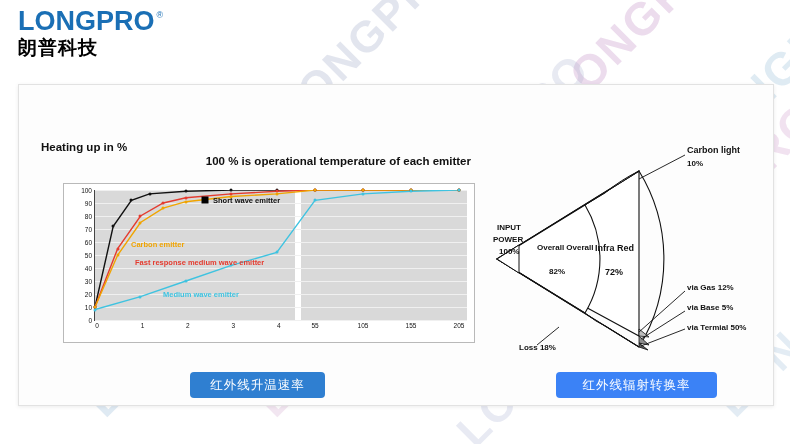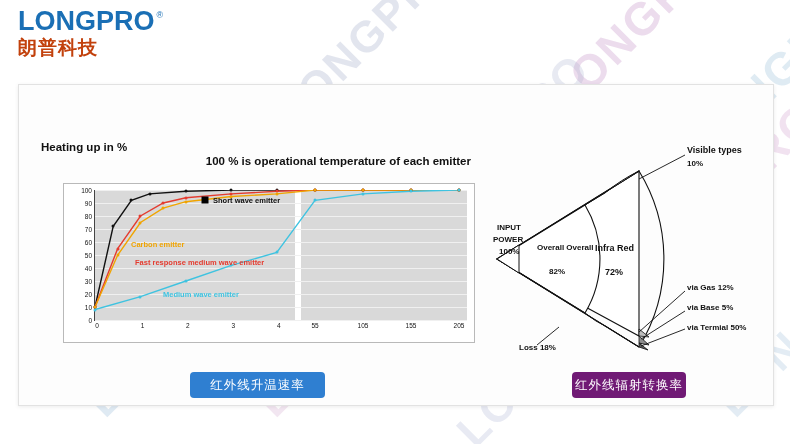--- a/index.html
+++ b/index.html
@@ -9,21 +9,21 @@
   .wm-layer{position:absolute;inset:0;overflow:hidden;pointer-events:none;z-index:5;}
   .wm{position:absolute;font-family:"Liberation Sans",sans-serif;font-weight:bold;letter-spacing:2px;
       transform:rotate(-45deg);transform-origin:center center;white-space:nowrap;}
 
   
   .logo{position:absolute;left:18px;top:8px;z-index:20;}
   .logo-top{display:flex;align-items:flex-start;}
   .logo-word{font-family:"Liberation Sans",sans-serif;font-weight:bold;font-size:27px;letter-spacing:0px;
              color:#1a6fb5;line-height:1;}
   .logo-reg{font-size:9px;color:#1a6fb5;margin-left:2px;margin-top:2px;}
-  .logo-cn{margin-top:3px;font-size:19px;font-weight:bold;color:#c2410c;letter-spacing:1px;line-height:1;}
+  .logo-cn{margin-top:3px;font-size:19px;font-weight:bold;color:#000000;letter-spacing:1px;line-height:1;}
 
   
   .card{position:absolute;left:18px;top:84px;width:754px;height:320px;background:#fdfdfd;
         border:1px solid #e2e2e2;box-shadow:0 1px 4px rgba(0,0,0,.08);z-index:8;}
   .card-title{position:absolute;left:18px;top:14px;font-size:17px;color:#5b5b5b;}
 
   
   .left-block{position:absolute;left:22px;top:56px;width:430px;height:230px;}
   .hd1{font-size:11.5px;font-weight:bold;color:#111;}
   .hd2{font-size:11.5px;font-weight:bold;color:#111;margin-top:2px;text-align:right;}
@@ -44,21 +44,21 @@
 
   
   .right-block{position:absolute;left:470px;top:46px;width:270px;height:250px;}
   .fan-lbl{position:absolute;font-size:8px;font-weight:bold;color:#111;white-space:nowrap;line-height:1.25;}
   .fan-lbl.big{font-size:9px;}
 
   
   .pill{position:absolute;top:372px;height:26px;border-radius:4px;color:#fff;font-size:12.5px;
         display:flex;align-items:center;justify-content:center;letter-spacing:1px;z-index:12;}
   .pill-left{left:190px;width:135px;background:#2f7fd1;}
-  .pill-right{left:572px;width:114px;background:#701a75;}
+  .pill-right{left:556px;width:161px;background:#3b82f6;}
 </style>
 </head>
 <body>
 
 <div class="wm-layer" id="wmLayer">
     <div class="wm" style="left: 250px; top: 10px; font-size: 44px; color: rgba(160, 170, 200, 0.3);">LONGPRO</div>
     <div class="wm" style="left: 520px; top: -10px; font-size: 46px; color: rgba(196, 150, 200, 0.33);">LONGPRO</div>
     <div class="wm" style="left: 660px; top: 40px; font-size: 46px; color: rgba(150, 190, 215, 0.3);">LONGPRO</div>
     <div class="wm" style="left: 110px; top: 150px; font-size: 44px; color: rgba(210, 160, 200, 0.3);">LONGPRO</div>
     <div class="wm" style="left: 380px; top: 120px; font-size: 44px; color: rgba(165, 175, 205, 0.26);">LONGPRO</div>
@@ -206,21 +206,21 @@
     <div class="fan-lbl" style="left:8px;top:92px;">INPUT</div>
     <div class="fan-lbl" style="left:4px;top:104px;">POWER</div>
     <div class="fan-lbl" style="left:10px;top:116px;">100%</div>
 
     <div class="fan-lbl" style="left:48px;top:112px;">Overall Overall</div>
     <div class="fan-lbl" style="left:60px;top:136px;">82%</div>
 
     <div class="fan-lbl big" style="left:106px;top:112px;">Infra Red</div>
     <div class="fan-lbl big" style="left:116px;top:136px;">72%</div>
 
-    <div class="fan-lbl big" style="left:198px;top:14px;">Visible types</div>
+    <div class="fan-lbl big" style="left:198px;top:14px;">Carbon light</div>
     <div class="fan-lbl" style="left:198px;top:28px;">10%</div>
 
     <div class="fan-lbl" style="left:198px;top:152px;">via Gas 12%</div>
     <div class="fan-lbl" style="left:198px;top:172px;">via Base  5%</div>
     <div class="fan-lbl" style="left:198px;top:192px;">via Termial 50%</div>
 
     <div class="fan-lbl" style="left:30px;top:212px;">Loss 18%</div>
   </div>
 </div>
 

